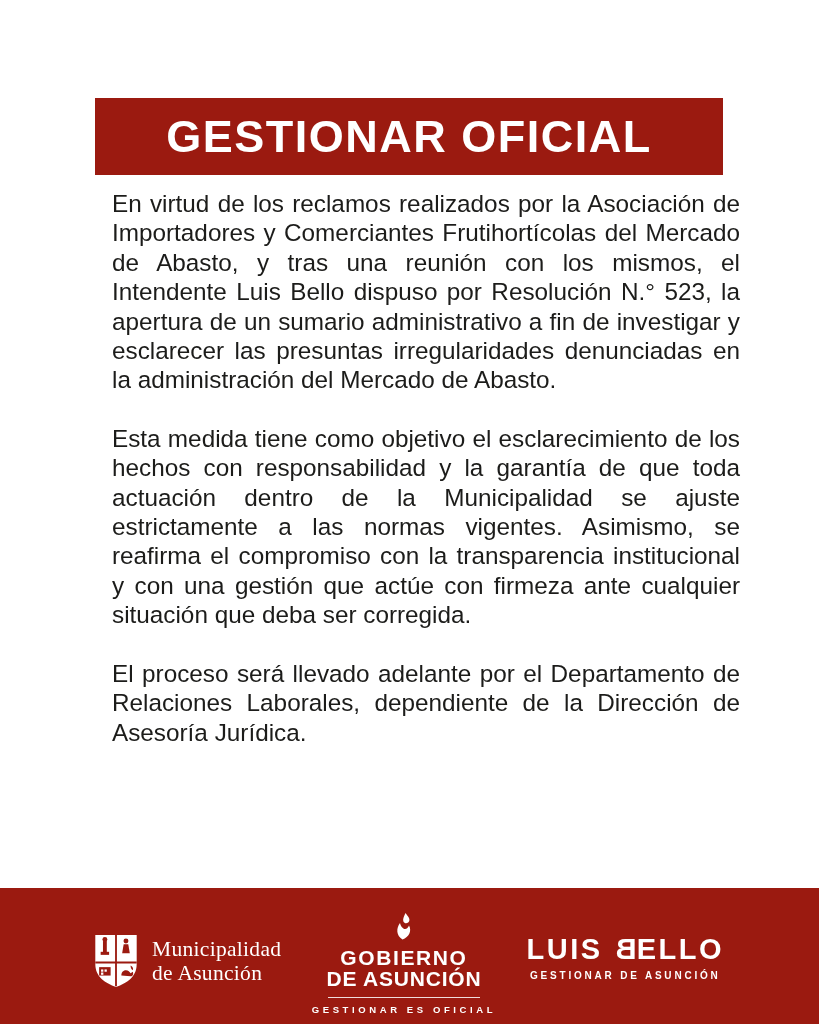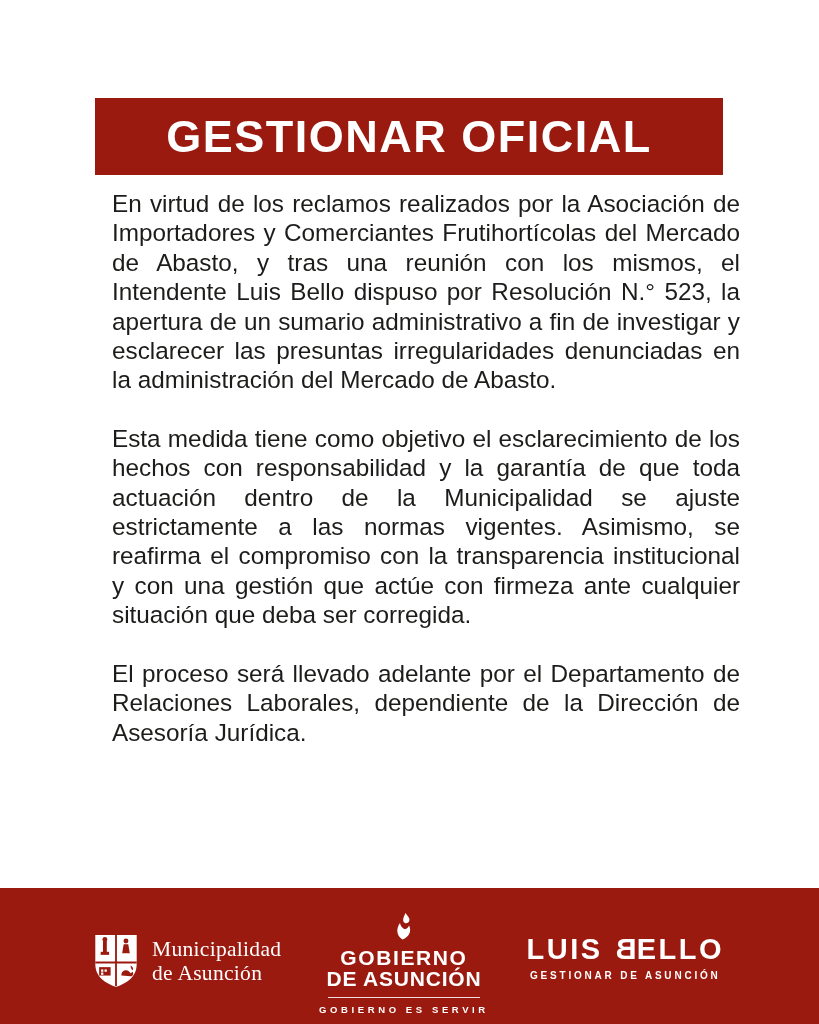--- a/index.html
+++ b/index.html
@@ -147,21 +147,21 @@
     </div>
 
     <div class="logo-gov">
       <svg class="gov-flame" viewBox="0 0 24 30" xmlns="http://www.w3.org/2000/svg">
         <path d="M14,0 c2.5,3.5 5,5.5 3.5,8.5 c-1.2,2.3 -4.6,2.2 -5.6,-0.1 c-0.9,-2.2 0.5,-5 2.1,-8.4 z" fill="#ffffff"></path>
         <path d="M8.5,10 c-3.8,5 -4,12.5 2.5,16.5 c6.5,-2.5 9.5,-8.5 6.5,-14 c-0.8,2.6 -3.4,4.3 -5.6,2.9 c-2.2,-1.4 -2.9,-3.3 -3.4,-5.4 z" fill="#ffffff"></path>
       </svg>
       <div class="gov-line1">GOBIERNO</div>
       <div class="gov-line2">DE ASUNCIÓN</div>
       <div class="gov-divider"></div>
-      <div class="gov-slogan">GOBIERNO ES SERVIR</div>
+      <div class="gov-slogan">GESTIONAR ES OFICIAL</div>
     </div>
 
     <div class="logo-mayor">
       <div class="mayor-name"><span>LUIS </span><span class="flipped-b">B</span><span>ELLO</span></div>
       <div class="mayor-title">GESTIONAR DE ASUNCIÓN</div>
     </div>
 
   </div>
 </div>
 

